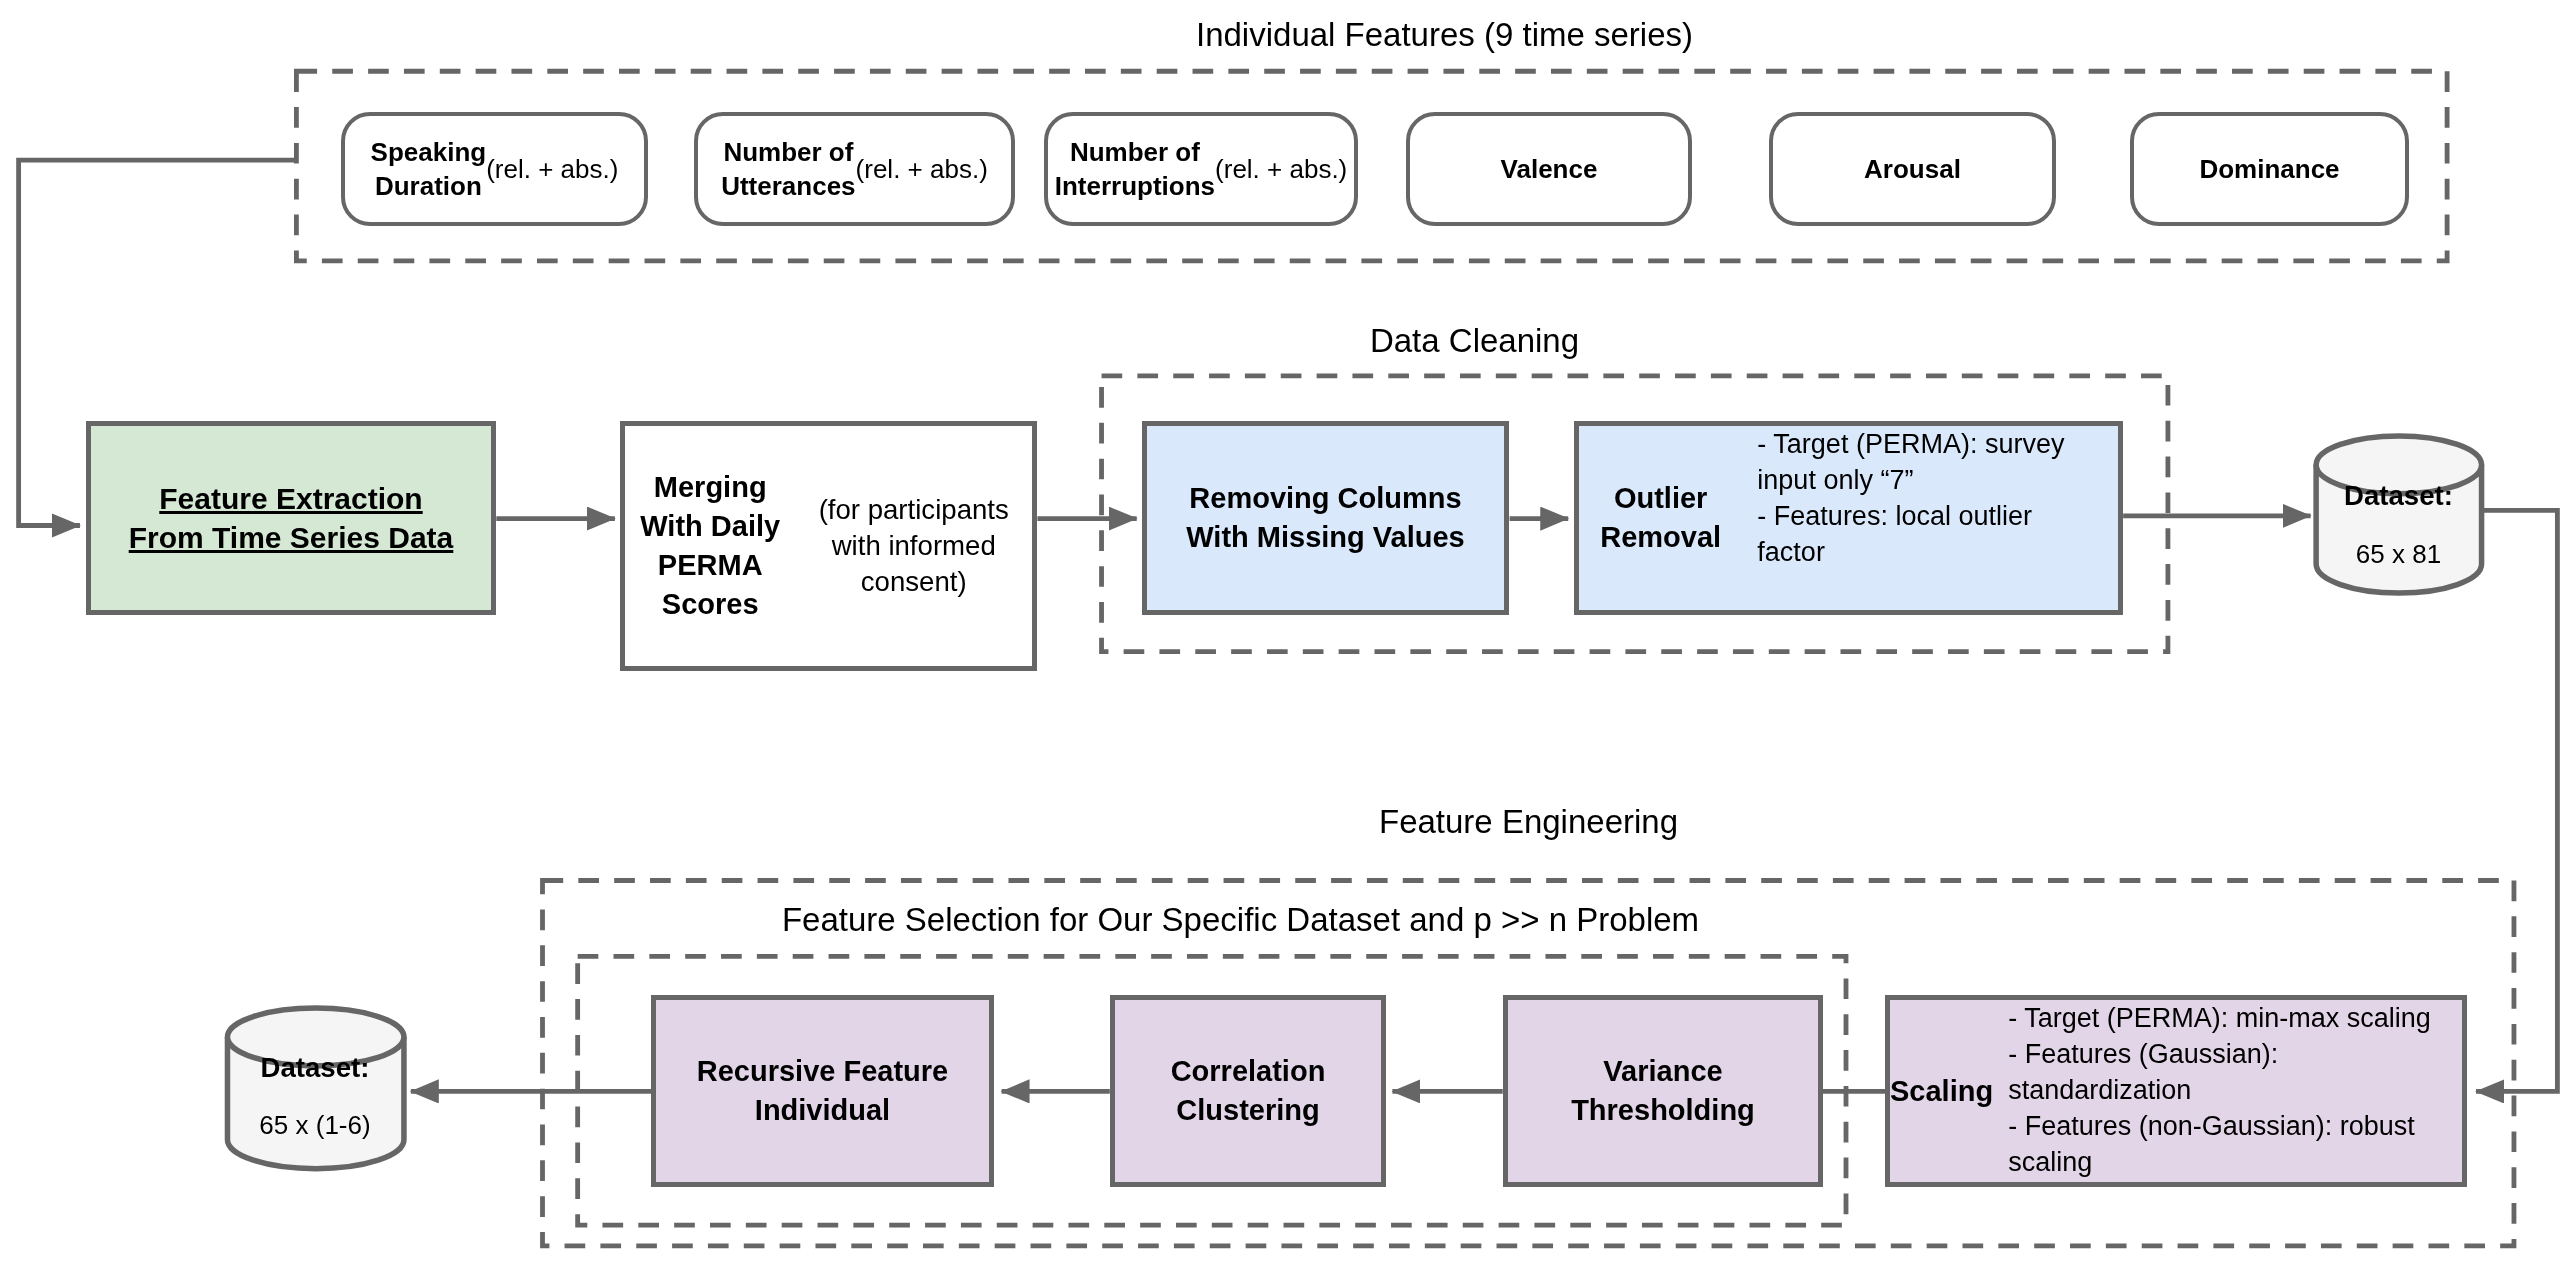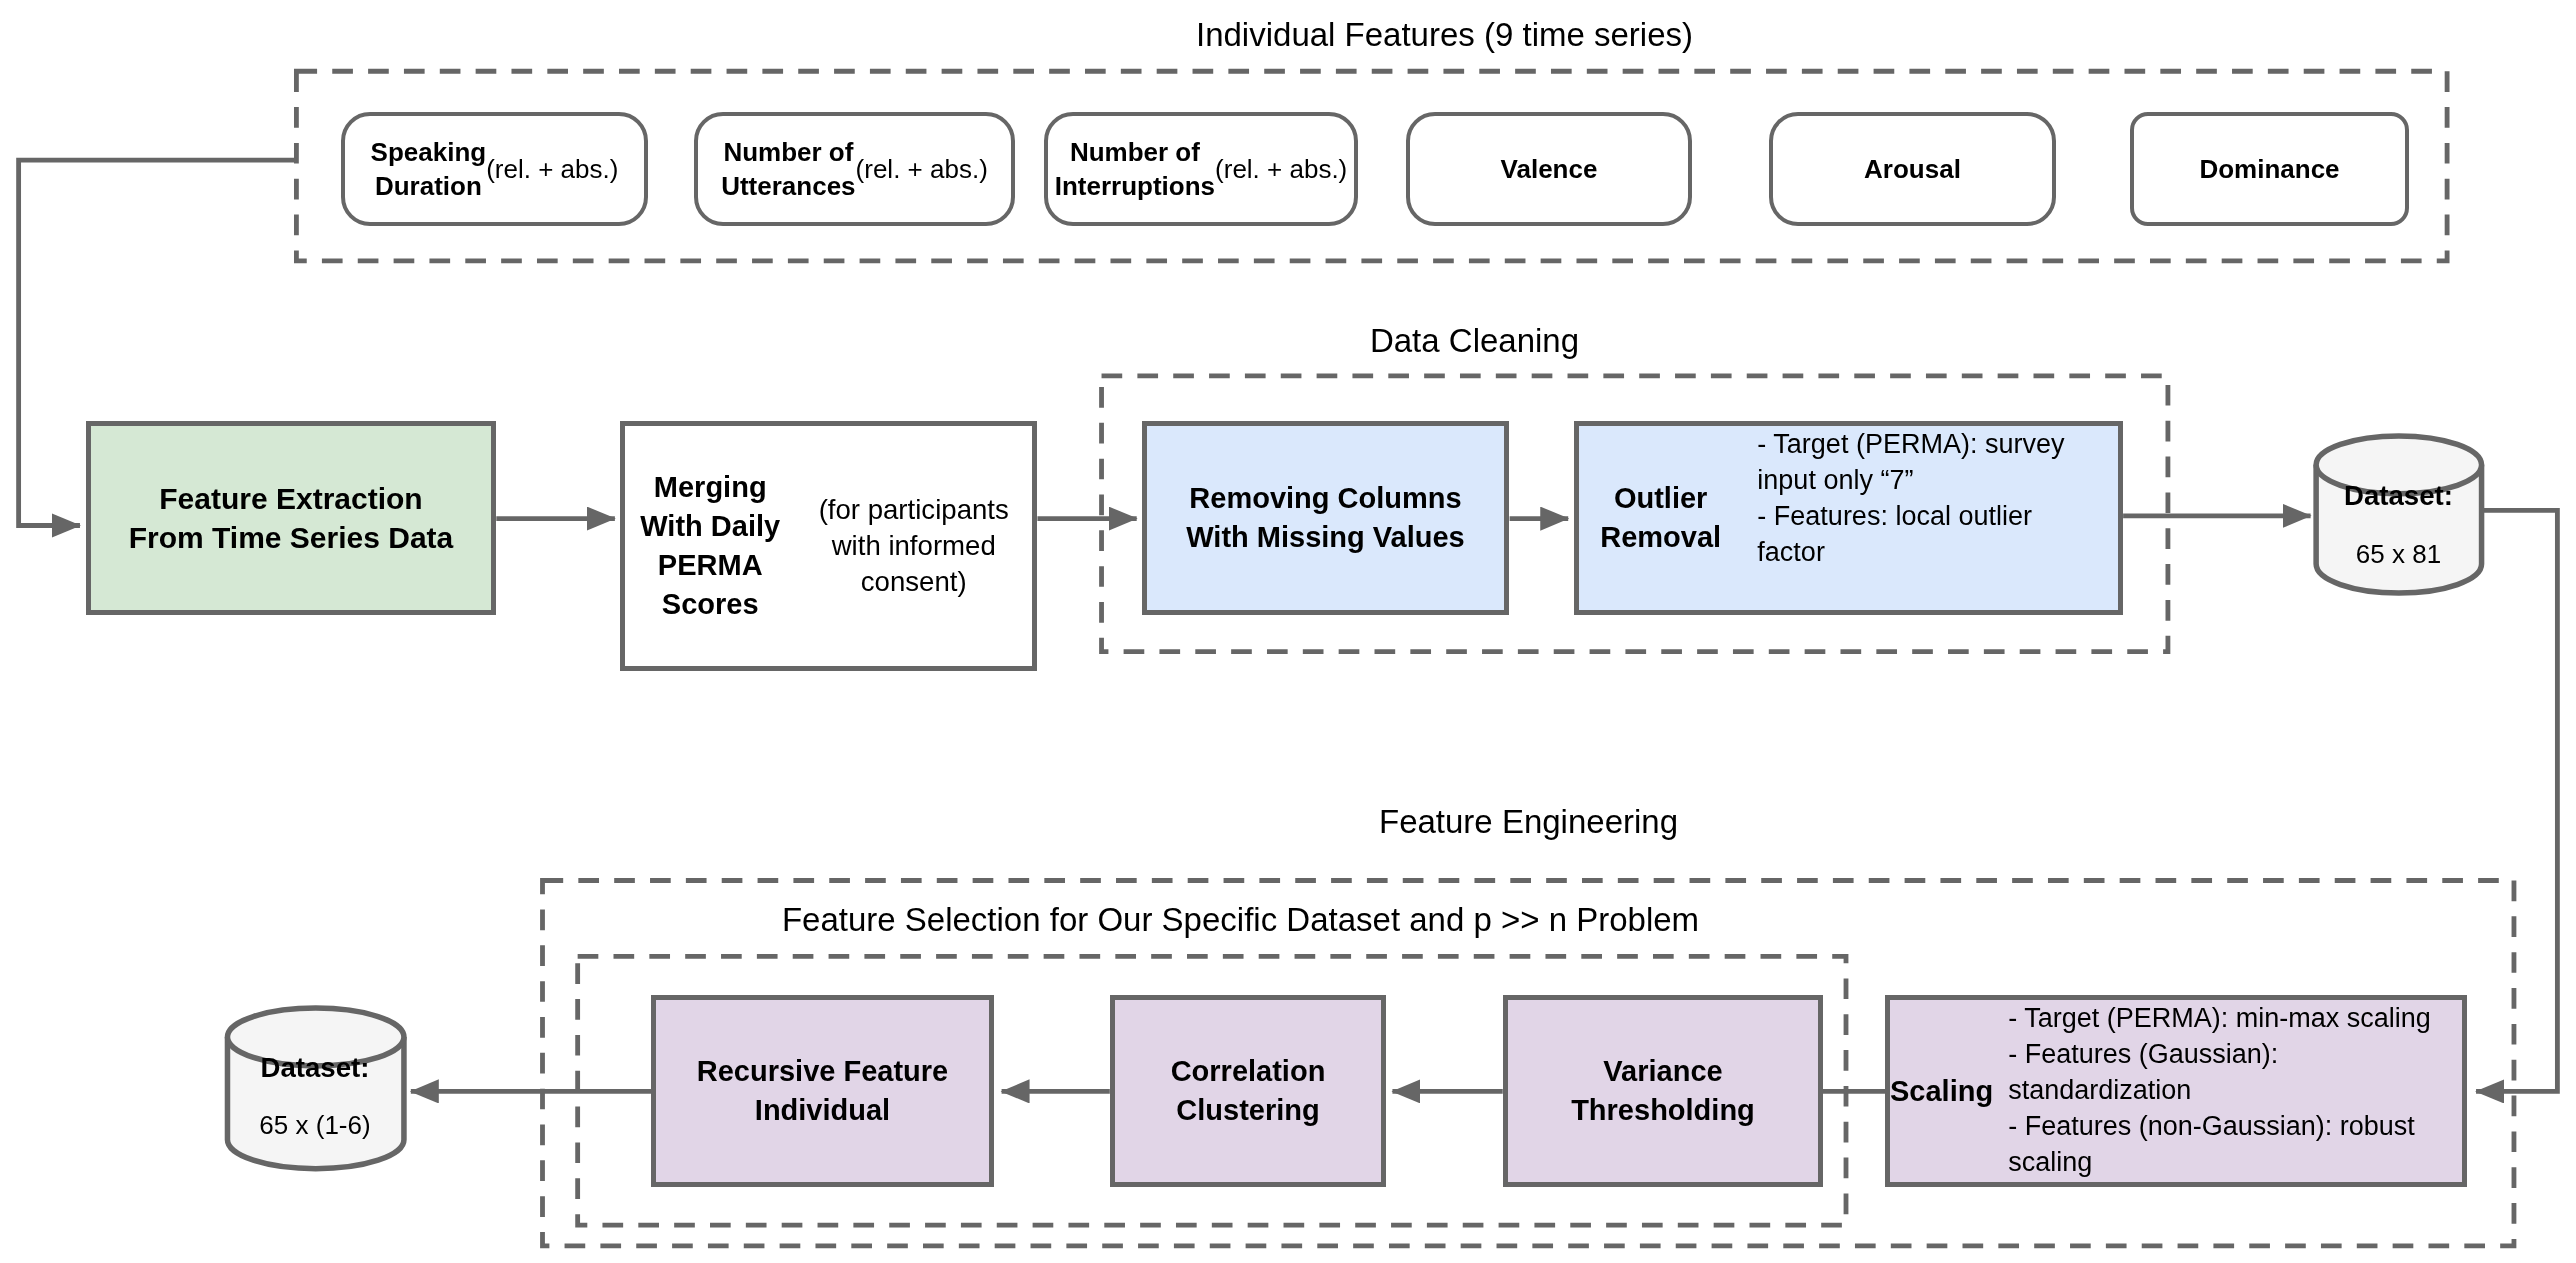--- a/index.html
+++ b/index.html
@@ -94,26 +94,26 @@
     <div class="pill-note">(rel. + abs.)</div>
   </div>
   <div class="box pill" style="left:1406px; top:112px; width:286px; height:114px;">
     <div class="pill-name">Valence</div>
 
   </div>
   <div class="box pill" style="left:1769px; top:112px; width:287px; height:114px;">
     <div class="pill-name">Arousal</div>
 
   </div>
-  <div class="box pill" style="left:2130px; top:112px; width:279px; height:114px;border-radius:18px;">
+  <div class="box pill" style="left:2130px; top:112px; width:279px; height:114px;">
     <div class="pill-name">Dominance</div>
 
   </div>
 
-  <div class="box fill-green" style="left:86px; top:421px; width:410px; height:194px;">
+  <div class="box fill-green" style="left:86px; top:421px; width:410px; height:194px;text-decoration:underline;">
     <div class="box-title" style="font-size:30px;">Feature Extraction
 From Time Series Data</div>
   </div>
 
   <div class="box" style="left:620px; top:421px; width:417px; height:250px;">
     <div class="box-title">Merging With Daily
 PERMA Scores</div>
     <div class="box-note">(for participants with informed
 consent)</div>
   </div>

